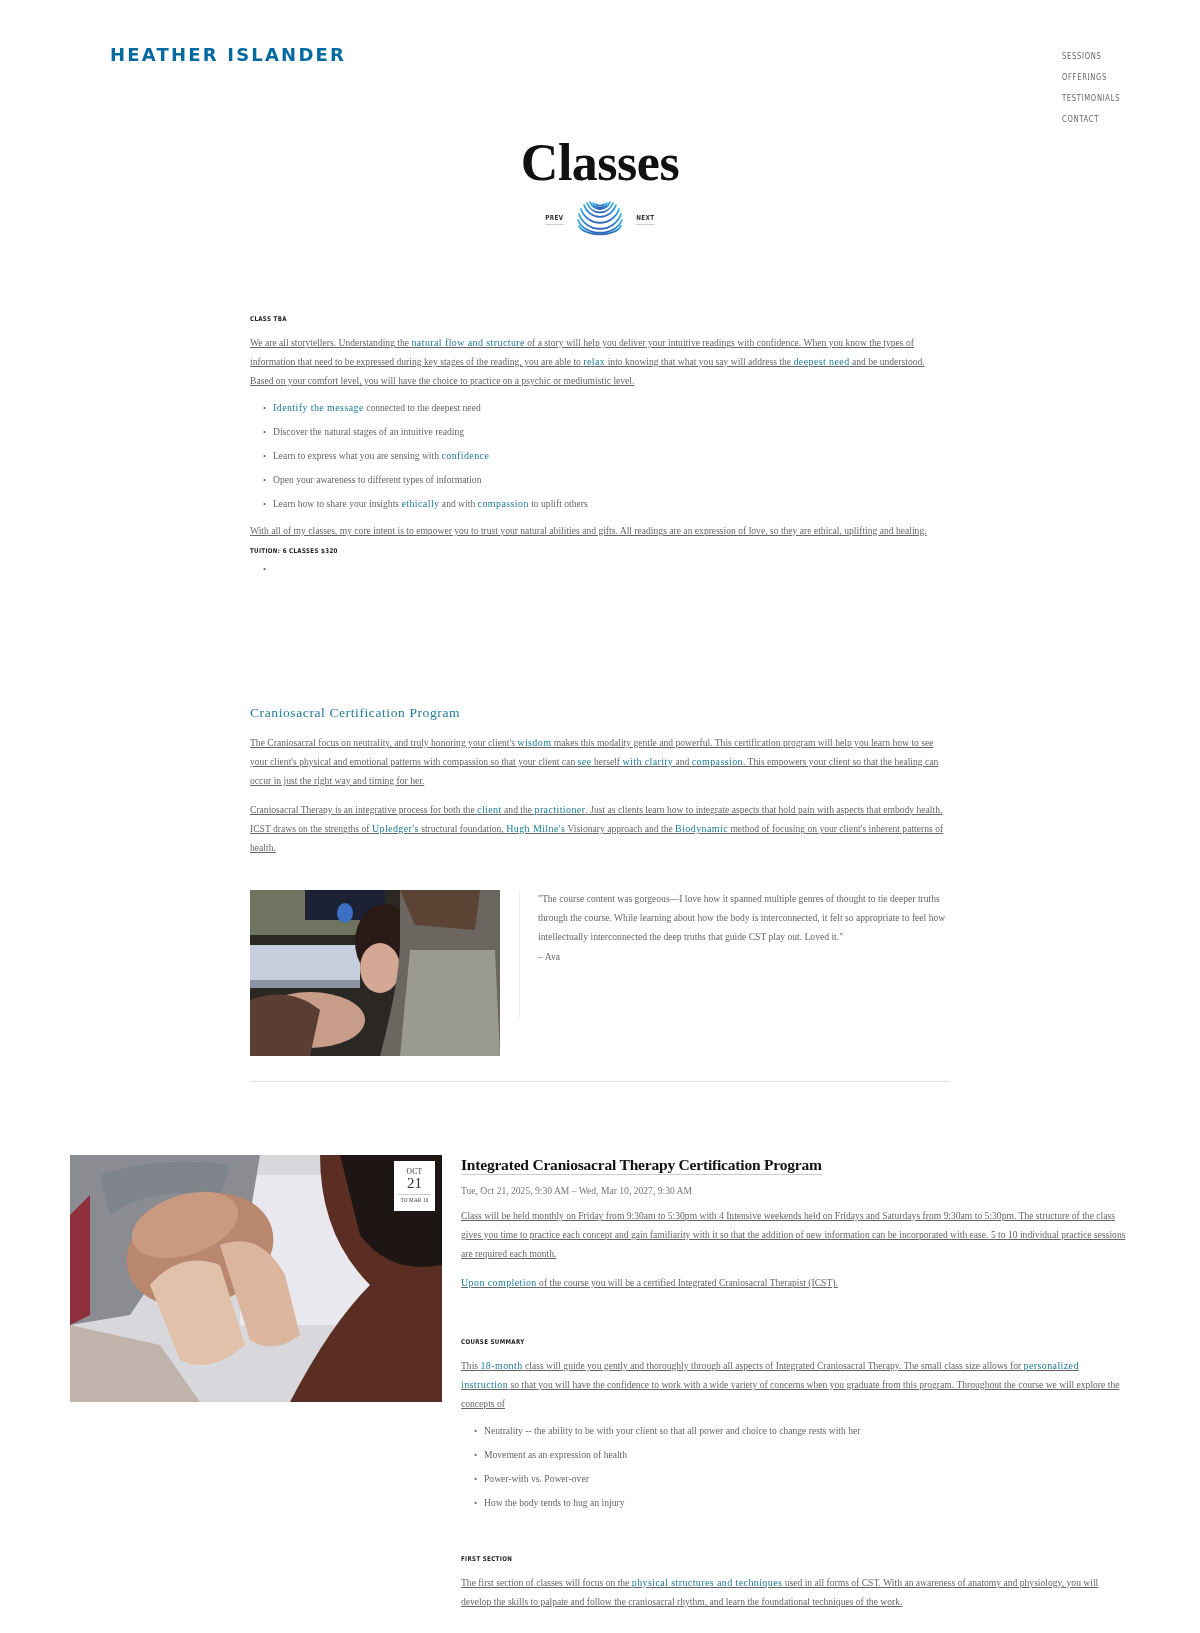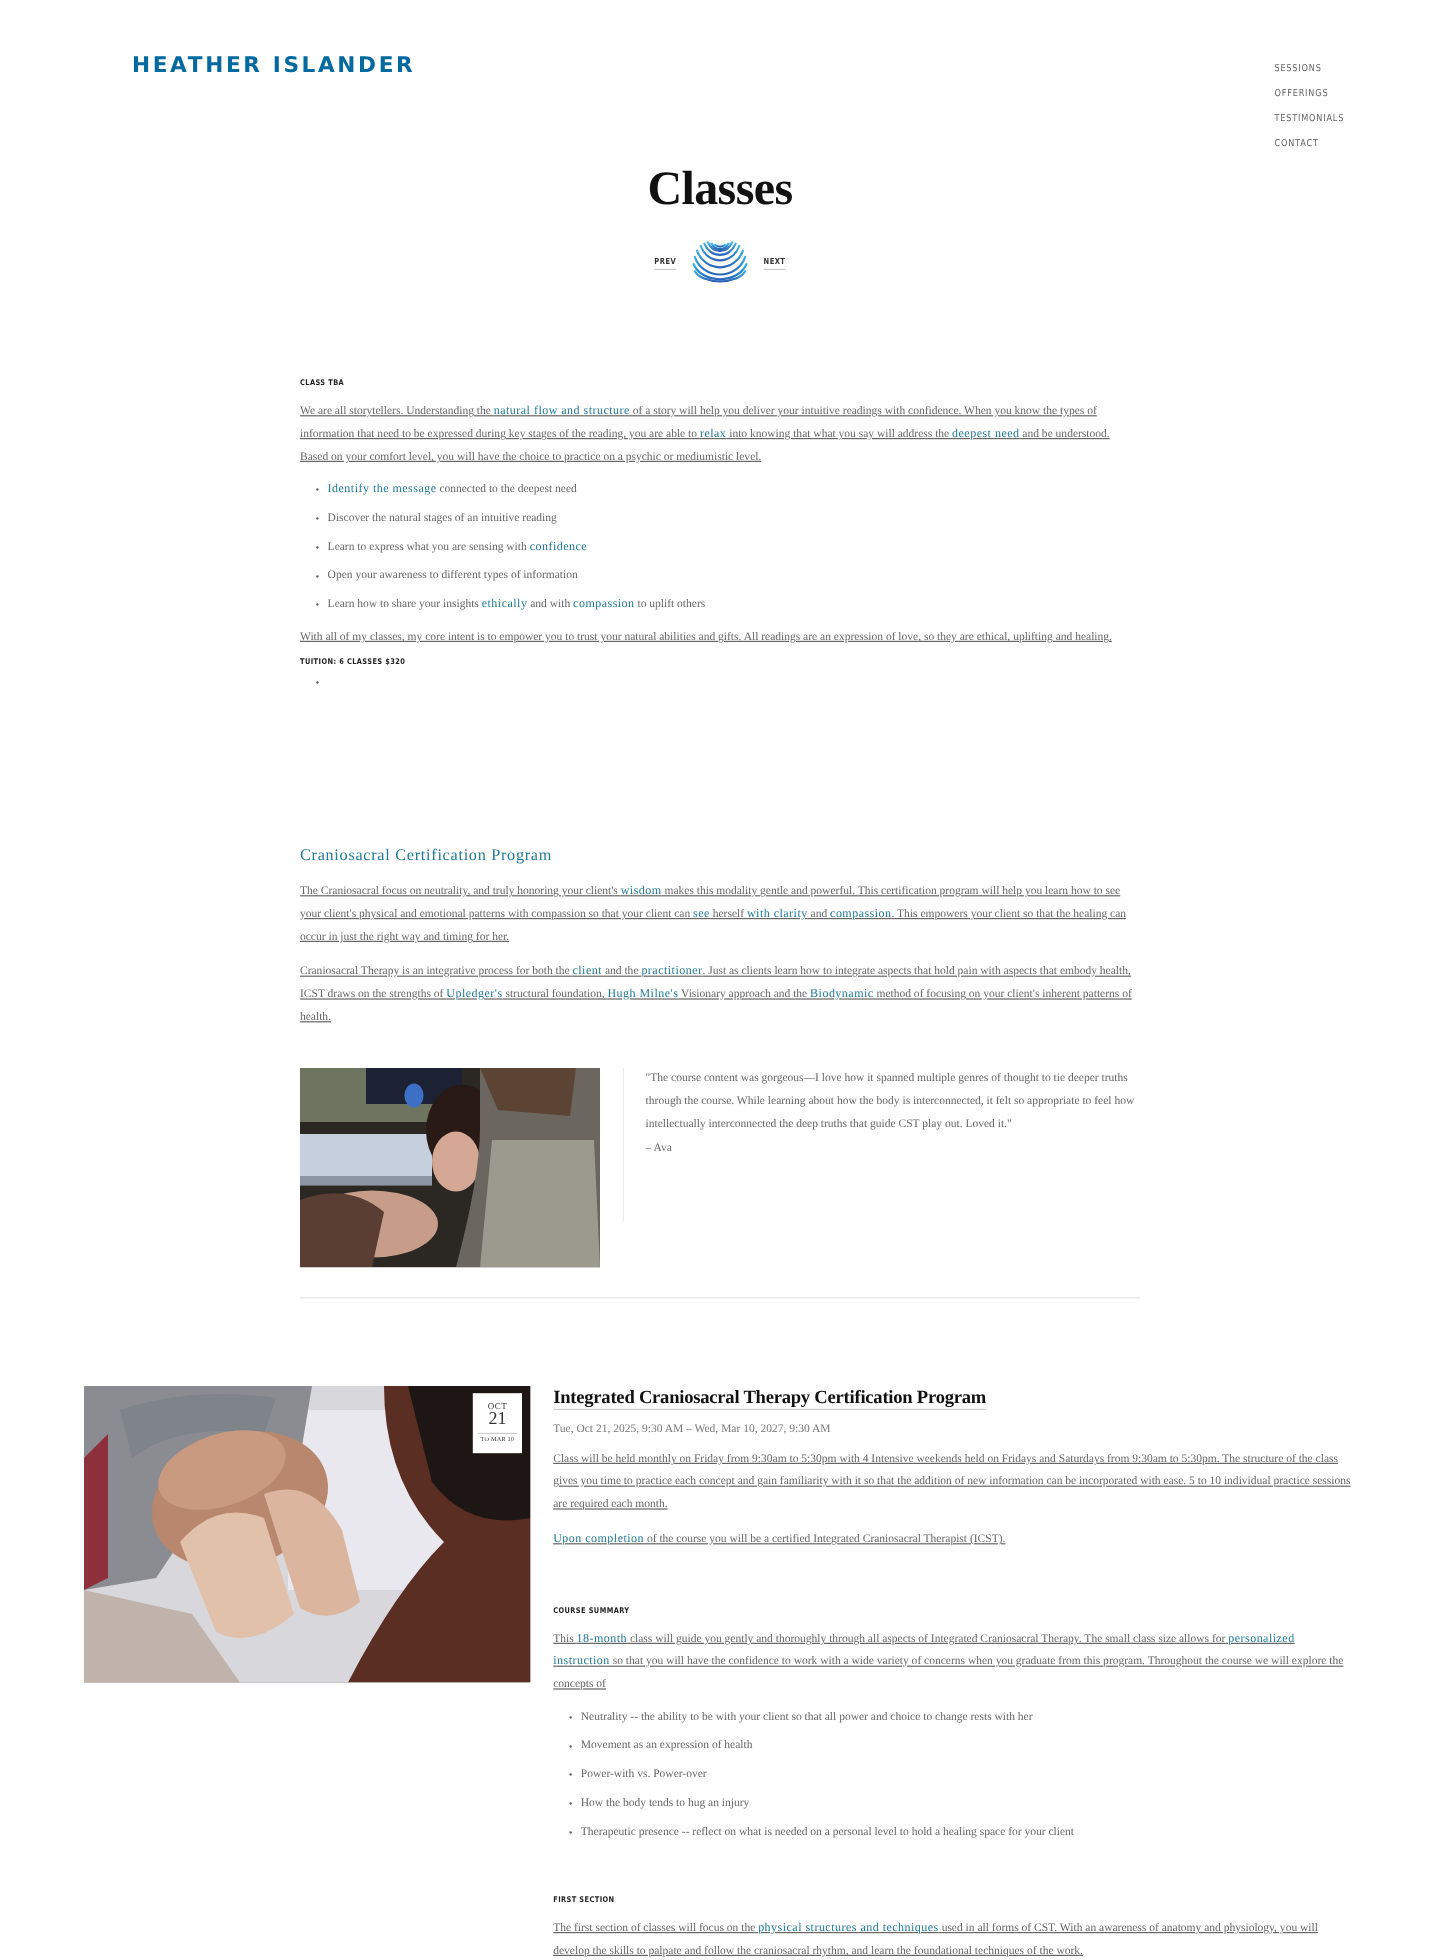--- a/index.html
+++ b/index.html
@@ -4,21 +4,21 @@
 <style>
   * { box-sizing: border-box; margin: 0; padding: 0; }
   html, body { width: 1200px; background: #ffffff; }
   body { font-family: "Liberation Serif", "DejaVu Serif", serif; color: #555; position: relative; height: 1633px; overflow: hidden; }
 
   .site-header { position: absolute; left: 0; top: 0; width: 1200px; height: 110px; }
   .site-title { position: absolute; left: 70px; top: 44px; font-family: "DejaVu Sans", sans-serif; font-weight: 700; font-size: 18px; letter-spacing: 2.2px; color: #0369a1; text-decoration: none; margin-left: 40px; }
   .nav { position: absolute; right: 70px; top: 52px; display: flex; gap: 12px; flex-direction: column; }
   .nav a { font-family: "DejaVu Sans", sans-serif; font-size: 8px; letter-spacing: 0.8px; color: #666; text-decoration: none; text-transform: uppercase; transform: scaleX(0.85); transform-origin: left center; }
 
-  .page-title { position: absolute; left: 0; width: 1200px; top: 133px; text-align: center; font-family: "Liberation Serif", serif; font-weight: bold; font-size: 40px; color: #111; letter-spacing: -0.5px; }
+  .page-title { position: absolute; left: 0; width: 1200px; top: 133px; text-align: center; font-family: "Liberation Serif", serif; font-weight: bold; font-size: 52px; color: #111; letter-spacing: -0.5px; }
 
   .pager { position: absolute; left: 0; width: 1200px; top: 198px; height: 42px; display: flex; justify-content: center; align-items: center; gap: 8px; }
   .pager a { font-family: "DejaVu Sans", sans-serif; font-size: 7px; font-weight: bold; letter-spacing: 0.5px; color: #333; text-decoration: none; border-bottom: 1px solid #ccc; padding-bottom: 2px; transform: scaleX(0.8); }
   .pager .logo { width: 52px; height: 42px; }
 
   .content { position: absolute; left: 250px; width: 700px; }
   .h-blue { font-family: "Liberation Serif", serif; font-size: 13.5px; color: #1f7a96; letter-spacing: 0.6px; font-weight: normal; }
   .cap { font-family: "DejaVu Sans", sans-serif; font-size: 6.5px; font-weight: bold; color: #222; letter-spacing: 0.4px; text-transform: uppercase; transform: scaleX(0.85); transform-origin: left center; }
   p.body { font-size: 9.6px; line-height: 19px; color: #666; text-decoration: underline; }
   a.lk { color: #1f7a96; text-decoration: none; letter-spacing: 0.4px; font-size: 10px; }
@@ -169,19 +169,18 @@
   </p>
   <div class="cap" style="margin-top:46px;">COURSE SUMMARY</div>
   <p class="body" style="margin-top:10px;">
     <span>This </span><a class="lk" href="#">18-month</a><span> class will guide you gently and thoroughly through all aspects of Integrated Craniosacral Therapy. The small class size allows for </span><a class="lk" href="#">personalized instruction</a><span> so that you will have the confidence to work with a wide variety of concerns when you graduate from this program. Throughout the course we will explore the concepts of</span>
   </p>
   <ul class="bl" style="margin-top:6px;">
     <li>Neutrality -- the ability to be with your client so that all power and choice to change rests with her</li>
     <li>Movement as an expression of health</li>
     <li>Power-with vs. Power-over</li>
     <li>How the body tends to hug an injury</li>
-    <li>Therapeutic presence -- reflect on what is needed on a personal level to hold a healing space for your client</li>
   </ul>
   <div class="cap" style="margin-top:40px;">FIRST SECTION</div>
   <p class="body" style="margin-top:10px;">
     <span>The first section of classes will focus on the </span><a class="lk" href="#">physical structures and techniques</a><span> used in all forms of CST. With an awareness of anatomy and physiology, you will develop the skills to palpate and follow the craniosacral rhythm, and learn the foundational techniques of the work.</span>
   </p>
 </section>
 
 </body></html>

